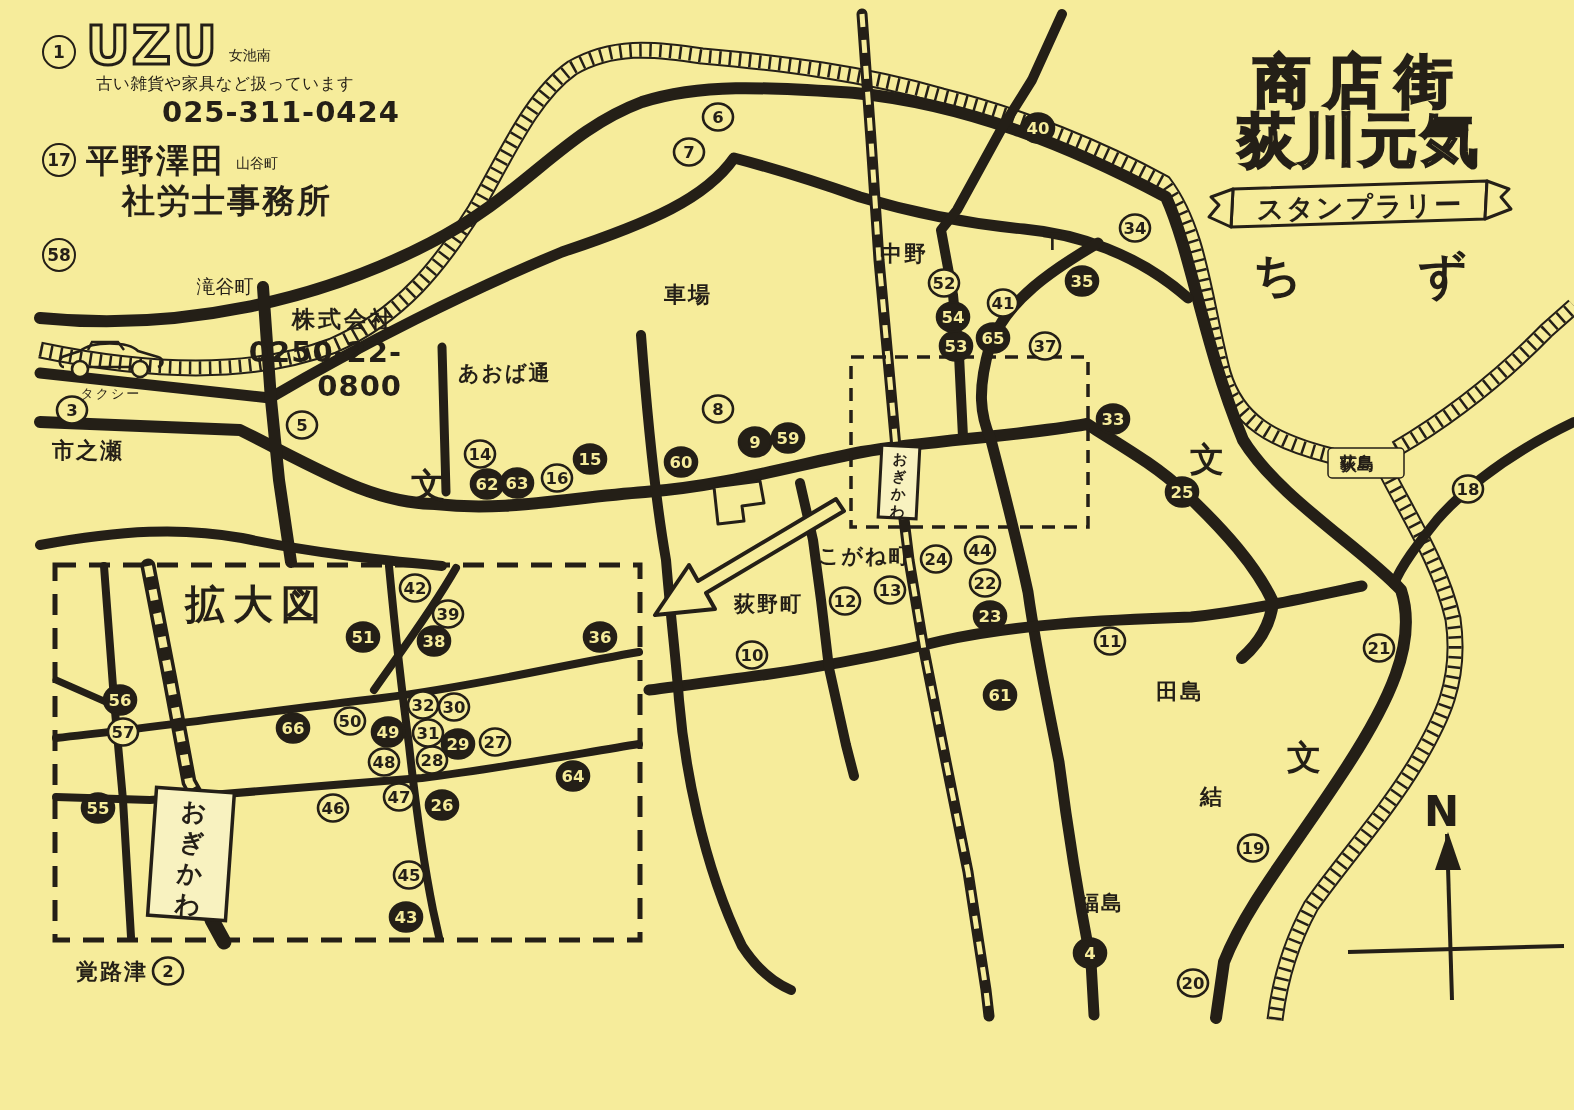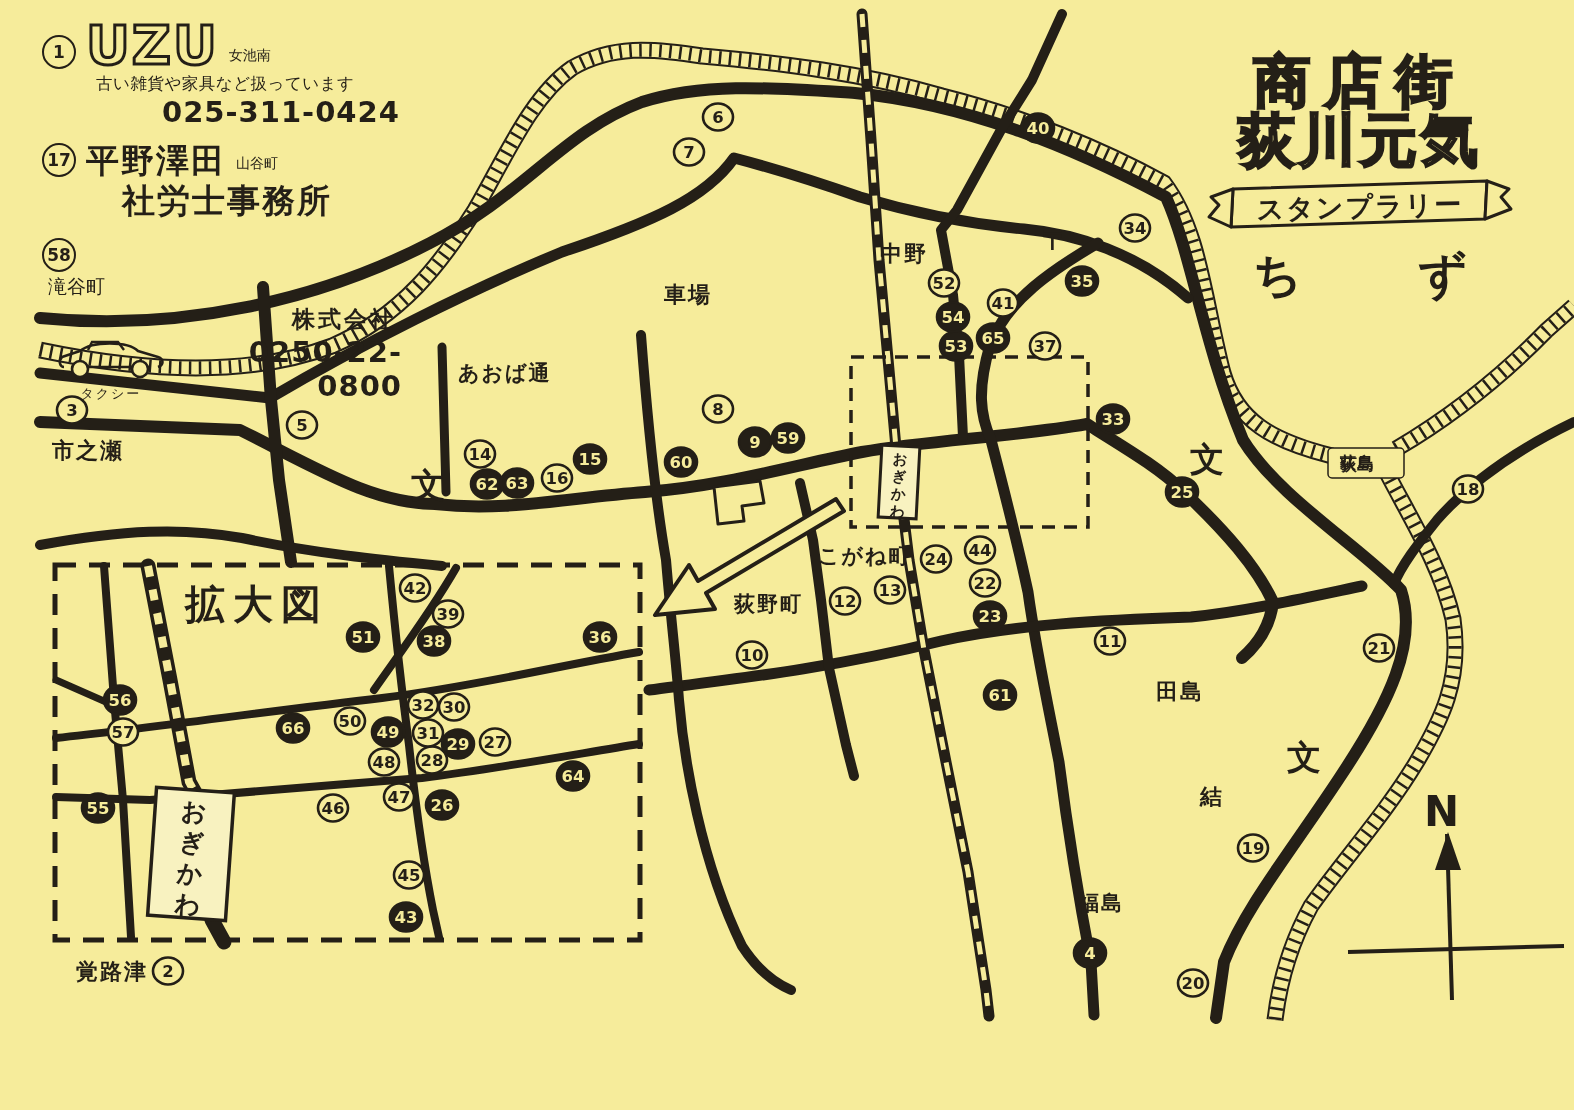--- a/index.html
+++ b/index.html
@@ -42,21 +42,21 @@
   .ad-area{font-size:14px;padding-bottom:6px;}
   #ad1-desc{font-size:16.5px;margin:2px 0 0 54px;letter-spacing:0.5px;}
   .ad-phone{font-size:29px;font-weight:bold;letter-spacing:1px;}
   #ad1-phone{margin-left:120px;}
   .ad-name-big{font-size:33px;font-weight:bold;letter-spacing:2px;line-height:1.05;}
   #ad2-line2{margin-left:80px;font-size:33px;font-weight:bold;letter-spacing:2px;}
   #ad2-phone{margin-left:24px;font-size:27px;}
   #ad3-name{font-size:35px;}
   #ad3-bottom{display:flex;align-items:flex-end;gap:4px;margin-top:-2px;}
   #ad3-left{width:150px;text-align:center;}
-  #ad3-area{font-size:19px;text-align:left;margin-left:6px;}
+  #ad3-area{font-size:19px;text-align:center;margin-left:6px;}
   #ad3-vehicle{font-size:13px;letter-spacing:2px;}
   #ad3-right{text-align:right;}
   #ad3-line2{font-size:23px;font-weight:bold;letter-spacing:3px;margin-right:6px;}
 </style>
 </head>
 <body>
 
 <div id="sheet">
 
   <svg id="mapsvg" width="1574" height="1110" viewBox="0 0 1574 1110">

